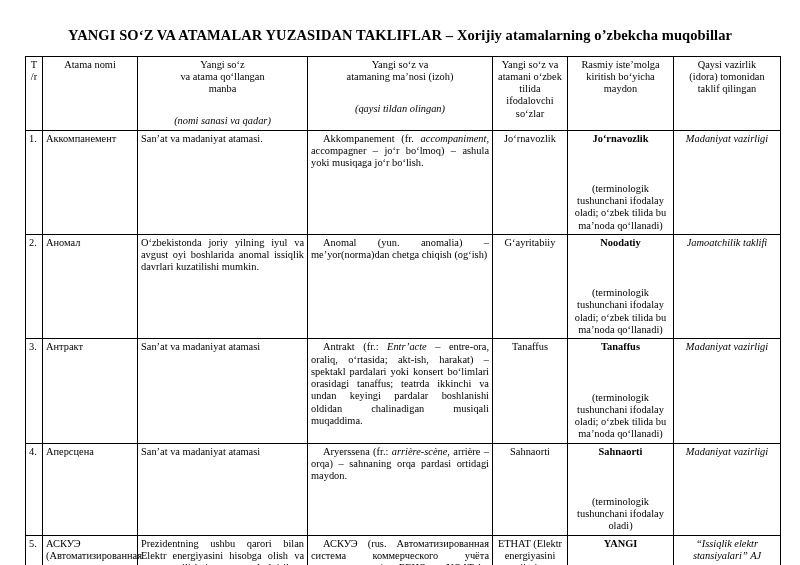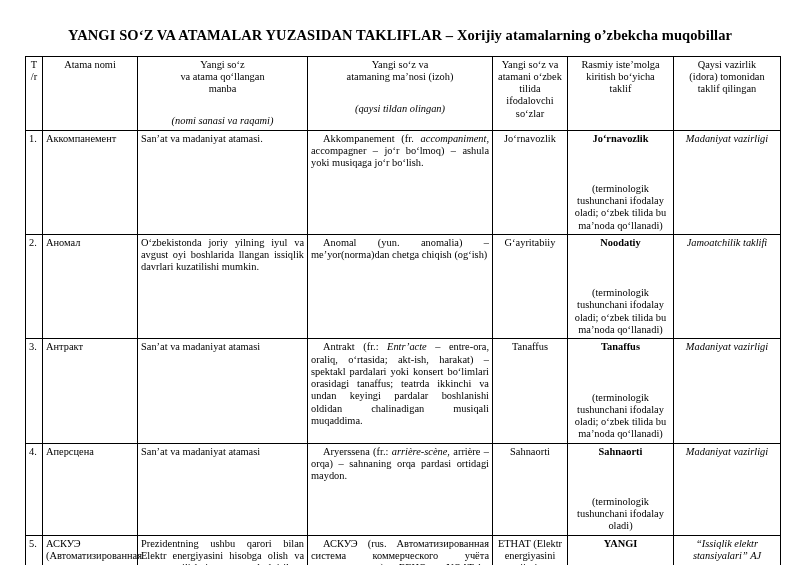--- a/index.html
+++ b/index.html
@@ -131,37 +131,37 @@
       <tr>
         <th>
           <span class="hdr-line">T</span>
           <span class="hdr-line">/r</span>
         </th>
         <th>Atama nomi</th>
         <th>
           <span class="hdr-line">Yangi so‘z</span>
           <span class="hdr-line">va atama qo‘llangan</span>
           <span class="hdr-line">manba</span>
-          <span class="hdr-line ital">(nomi sanasi va raqami)</span>
+          <span class="hdr-line ital">(nomi sanasi va qadar)</span>
         </th>
         <th>
           <span class="hdr-line">Yangi so‘z va</span>
           <span class="hdr-line">atamaning ma’nosi (izoh)</span>
           <span class="hdr-line ital">(qaysi tildan olingan)</span>
         </th>
         <th>
           <span class="hdr-line">Yangi so‘z va</span>
           <span class="hdr-line">atamani o‘zbek</span>
           <span class="hdr-line">tilida ifodalovchi</span>
           <span class="hdr-line">so‘zlar</span>
         </th>
         <th>
           <span class="hdr-line">Rasmiy iste’molga</span>
           <span class="hdr-line">kiritish bo‘yicha</span>
-          <span class="hdr-line">taklif</span>
+          <span class="hdr-line">maydon</span>
         </th>
         <th>
           <span class="hdr-line">Qaysi vazirlik</span>
           <span class="hdr-line">(idora) tomonidan</span>
           <span class="hdr-line">taklif qilingan</span>
         </th>
       </tr>
     </thead>
     <tbody>
 
@@ -174,21 +174,21 @@
         <td class="prop">
           <span class="prop-head">Jo‘rnavozlik</span>
           <span class="prop-note">(terminologik tushunchani ifodalay oladi; o‘zbek tilida bu ma’noda qo‘llanadi)</span>
         </td>
         <td class="min">Madaniyat vazirligi</td>
       </tr>
 
       <tr style="height:84px">
         <td class="num">2.</td>
         <td class="term">Аномал</td>
-        <td class="source">O‘zbekistonda joriy yilning iyul va avgust oyi boshlarida llangan issiqlik davrlari kuzatilishi mumkin.</td>
+        <td class="source">O‘zbekistonda joriy yilning iyul va avgust oyi boshlarida anomal issiqlik davrlari kuzatilishi mumkin.</td>
         <td class="mean">Anomal (yun. anomalia) – me’yor(norma)dan chetga chiqish (og‘ish)</td>
         <td class="uzb">G‘ayritabiiy</td>
         <td class="prop">
           <span class="prop-head">Noodatiy</span>
           <span class="prop-note">(terminologik tushunchani ifodalay oladi; o‘zbek tilida bu ma’noda qo‘llanadi)</span>
         </td>
         <td class="min">Jamoatchilik taklifi</td>
       </tr>
 
       <tr style="height:89px">

